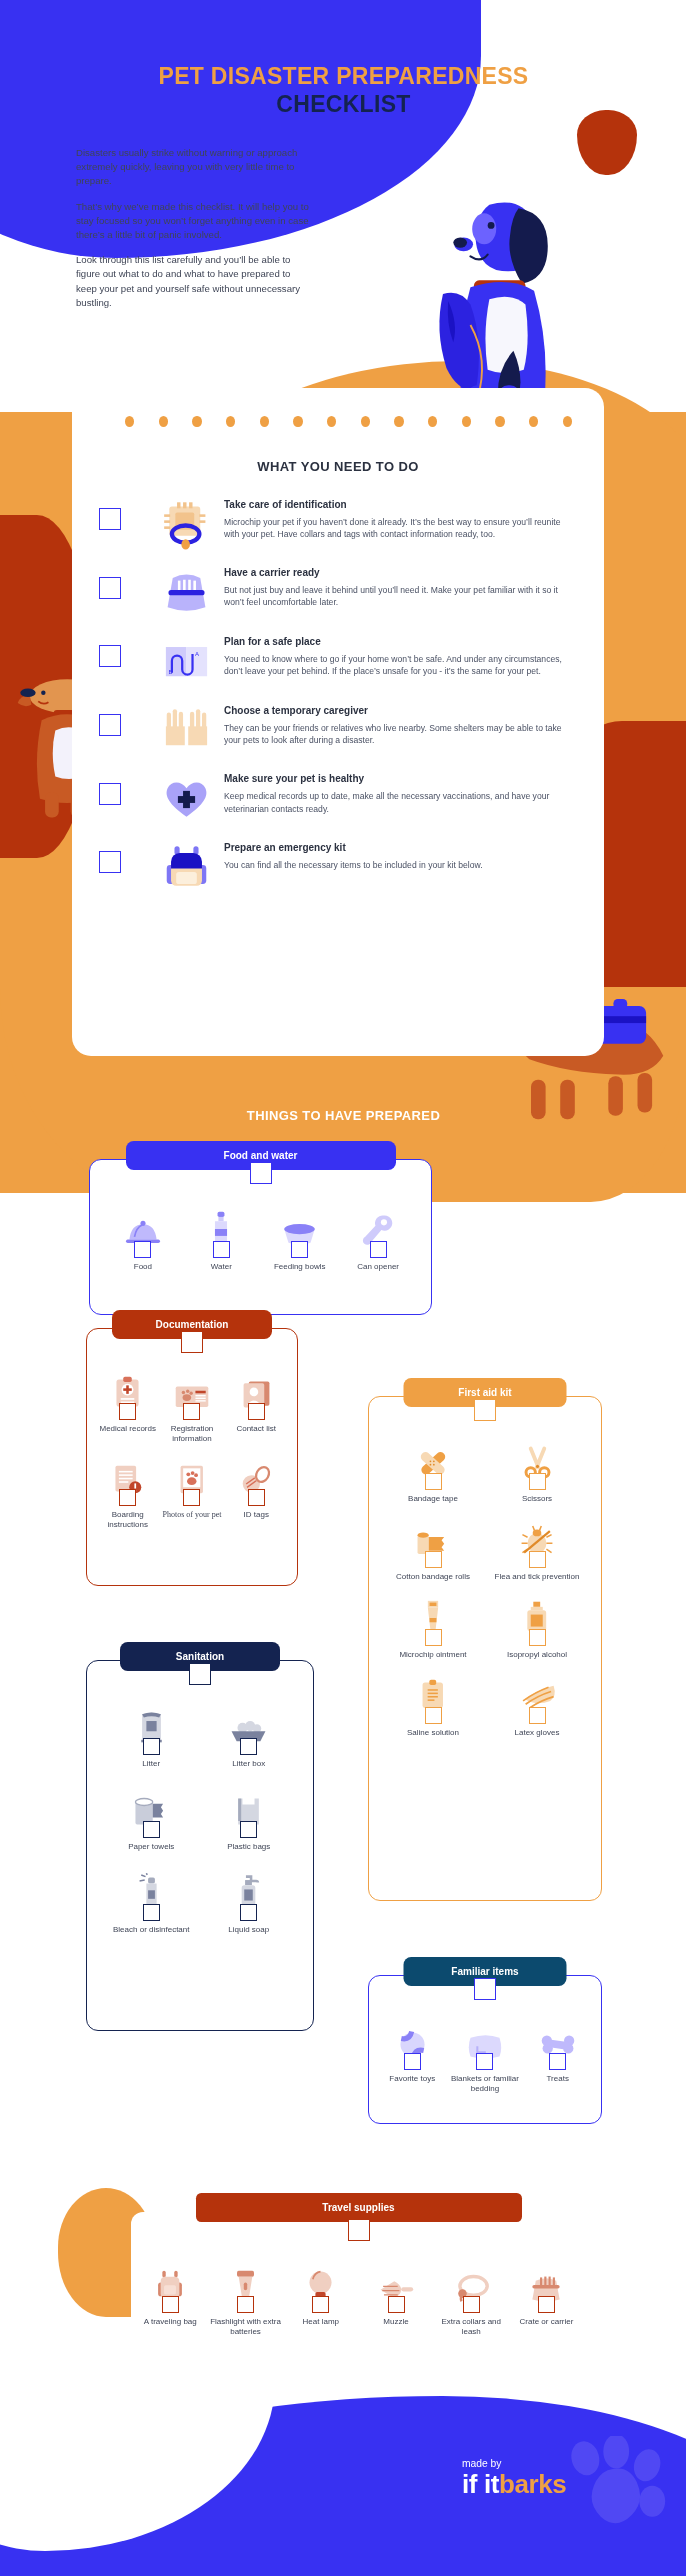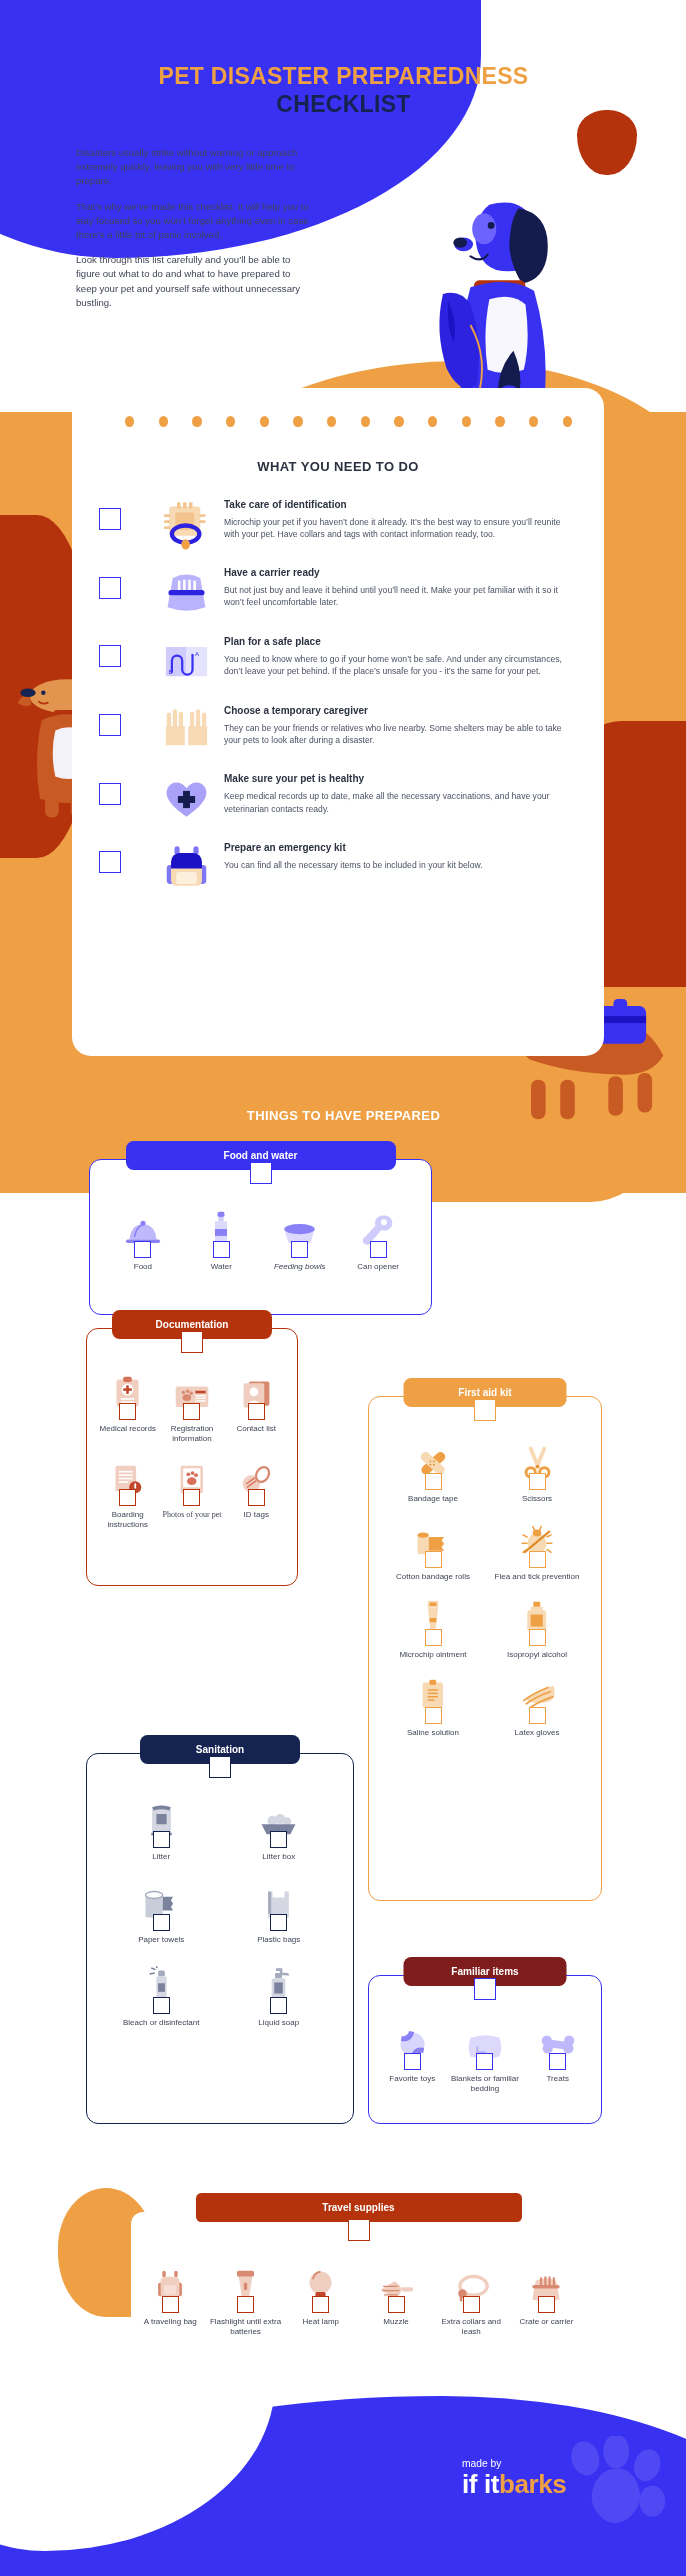--- a/index.html
+++ b/index.html
@@ -425,21 +425,21 @@
           <svg width="38" height="38" viewBox="0 0 44 44">
             <rect x="18" y="2" width="8" height="6" rx="2" fill="#8A81F7"></rect>
             <rect x="19" y="8" width="6" height="5" fill="#CFCBFB"></rect>
             <path d="M15 13 h14 v28 h-14 z" fill="#DCD9FD"></path>
             <rect x="15" y="22" width="14" height="8" fill="#8A81F7"></rect>
           </svg>
         </div>
         <div class="item-box" style="border:1.4px solid #3831F2;"></div>
         <div class="item-label">Water</div>
       </div>
-      <div class="item" style="width:25%;font-style:italic;">
+      <div class="item" style="width:25%;">
         <div class="item-icon">
           <svg width="39" height="31" viewBox="0 0 46 36">
             <path d="M5 14 h36 l-5 16 q-13 5 -26 0 z" fill="#DCD9FD"></path>
             <ellipse cx="23" cy="14" rx="18" ry="6" fill="#8A81F7"></ellipse>
           </svg>
         </div>
         <div class="item-box" style="border:1.4px solid #3831F2;"></div>
         <div class="item-label">Feeding bowls</div>
       </div>
       <div class="item" style="width:25%;">
@@ -668,21 +668,21 @@
               <path d="M14 30 q14 -9 28 -13"></path>
             </g>
           </svg>
         </div>
         <div class="item-box" style="border:1.4px solid #EFA044;"></div>
         <div class="item-label">Latex gloves</div>
       </div>
     </div>
   </div>
 
-  <div class="group" style="top:1753px;left:86px;width:268px;height:371px;border-color:#142350;">
+  <div class="group" style="top:1660px;left:86px;width:228px;height:371px;border-color:#142350;">
     <div class="group-header" style="background:#142350;width:160px;">
       <span>Sanitation</span>
     </div>
     <div class="group-tab-box" style="border:1.4px solid #142350;"></div>
     <div class="grid" style="padding:46px 15.5px 0 15.5px;">
       <div class="item" style="width:50%;margin-bottom:20.6px;">
         <div class="item-icon">
           <svg width="29" height="36" viewBox="0 0 34 42">
             <path d="M6 6 q11 -4 22 0 v30 q-11 4 -22 0 z" fill="#D4D7E1"></path>
             <path d="M6 6 q11 -4 22 0 l-2 4 q-9 -3 -18 0 z" fill="#7A829E"></path>
@@ -751,21 +751,21 @@
             <rect x="12" y="19" width="10" height="13" fill="#7A829E"></rect>
           </svg>
         </div>
         <div class="item-box" style="border:1.4px solid #142350;"></div>
         <div class="item-label">Liquid soap</div>
       </div>
     </div>
   </div>
 
   <div class="group" style="top:1975px;left:368px;width:234px;height:149px;border-color:#3831F2;">
-    <div class="group-header" style="background:#7f1d1d;width:163px;">
+    <div class="group-header" style="background:#0c4a6e;width:163px;">
       <span>Familiar items</span>
     </div>
     <div class="group-tab-box" style="border:1.4px solid #3831F2;"></div>
     <div class="grid" style="padding:46px 6.9px 0 6.9px;">
       <div class="item" style="width:33.33%;">
         <div class="item-icon">
           <svg width="31" height="31" viewBox="0 0 36 36">
             <circle cx="18" cy="18" r="14" fill="#D9D6FD"></circle>
             <path d="M5 11 q10 2 12 -8 M31 25 q-10 -2 -12 8" stroke="#8A81F7" stroke-width="6" fill="none"></path>
           </svg>
@@ -825,21 +825,21 @@
       </div>
       <div class="item" style="width:16.66%;">
         <div class="item-icon">
           <svg width="29" height="34" viewBox="0 0 34 40">
             <rect x="7" y="2" width="20" height="7" rx="2" fill="#D8896F"></rect>
             <path d="M9 9 h16 l-4 25 h-8 z" fill="#F0CFC1"></path>
             <rect x="15" y="16" width="4" height="9" rx="2" fill="#D8896F"></rect>
           </svg>
         </div>
         <div class="item-box" style="border:1.4px solid #B5330C;"></div>
-        <div class="item-label">Flashlight until extra batteries</div>
+        <div class="item-label">Flashlight with extra batteries</div>
       </div>
       <div class="item" style="width:16.66%;">
         <div class="item-icon">
           <svg width="29" height="34" viewBox="0 0 34 40">
             <circle cx="17" cy="16" r="13" fill="#F0CFC1"></circle>
             <path d="M8 12 q2 -8 9 -9" stroke="#D8896F" stroke-width="2" fill="none"></path>
             <rect x="11" y="27" width="12" height="9" rx="2" fill="#C1462A"></rect>
           </svg>
         </div>
         <div class="item-box" style="border:1.4px solid #B5330C;"></div>

